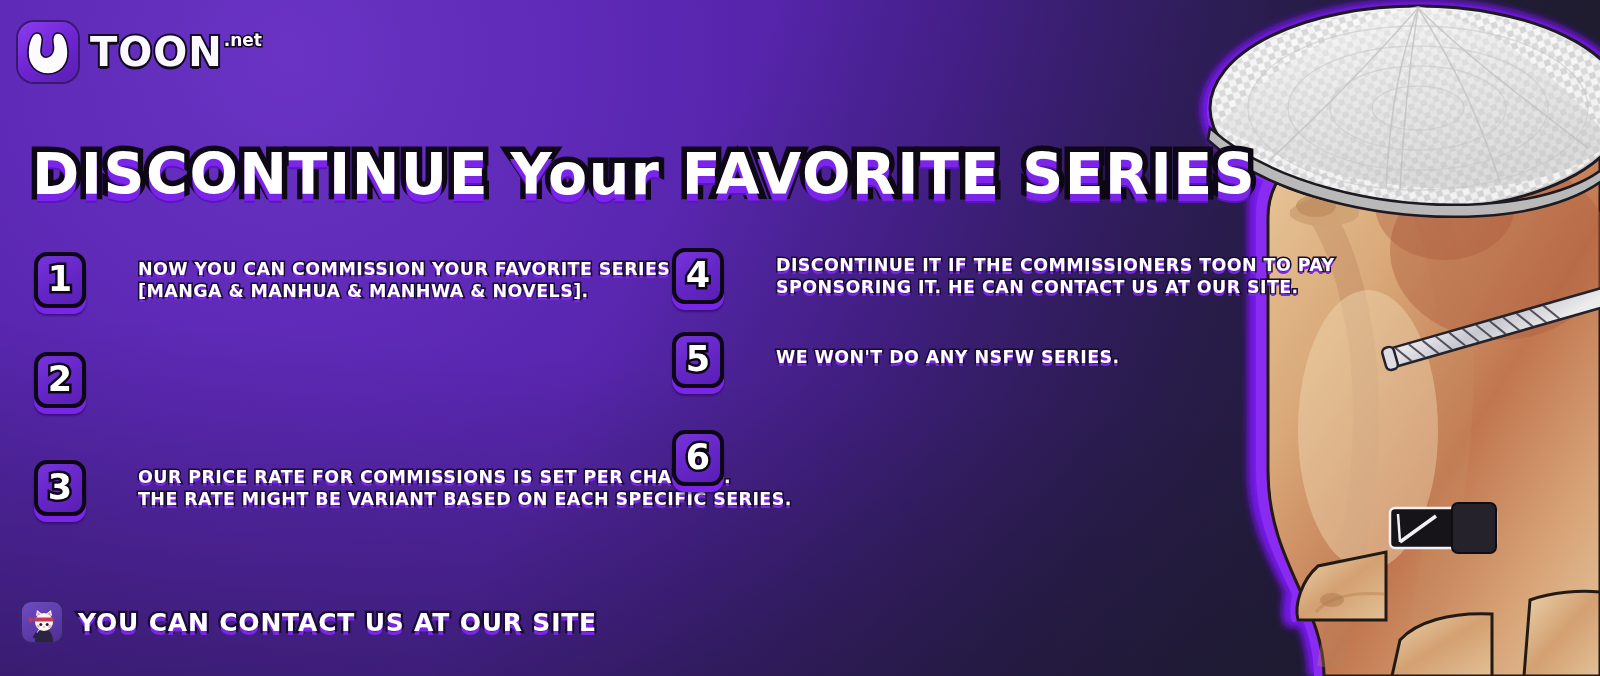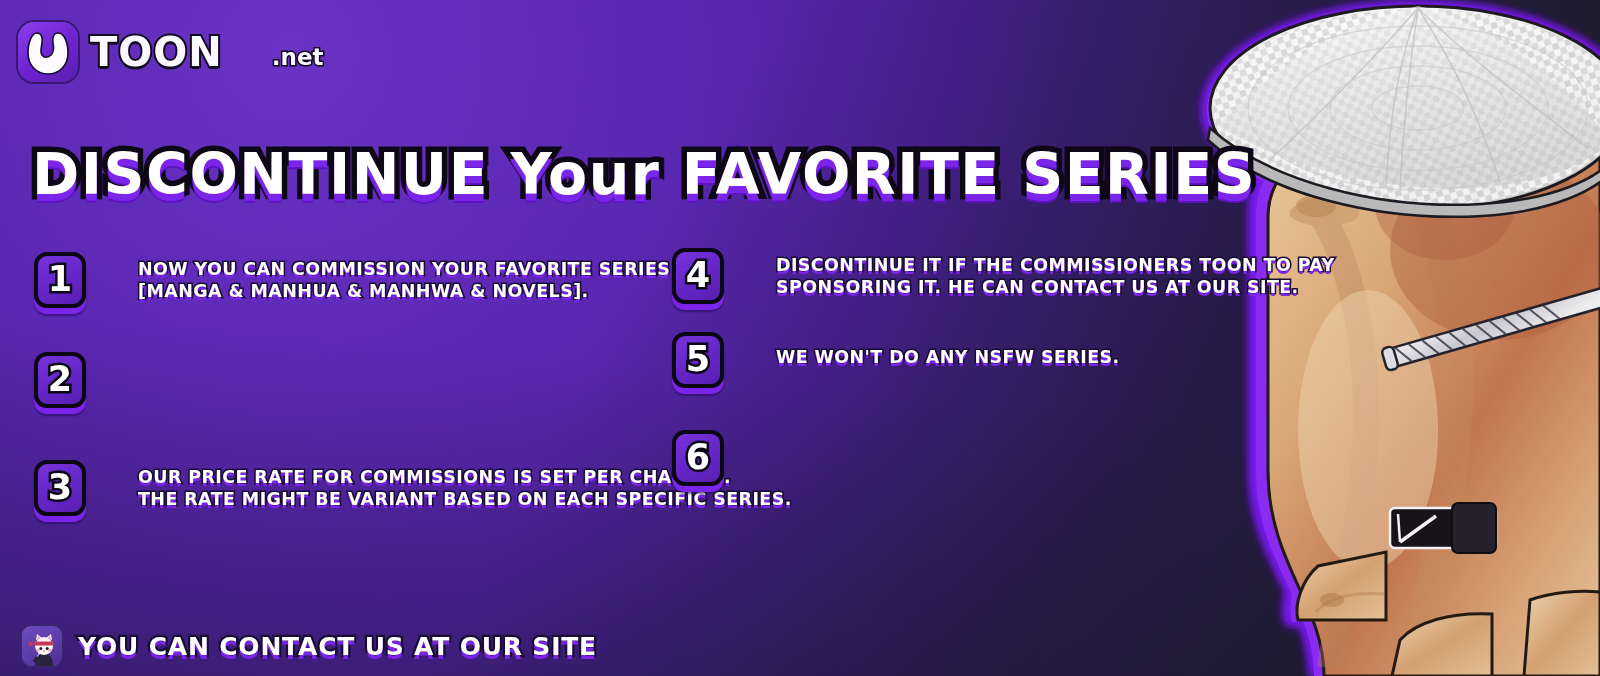--- a/index.html
+++ b/index.html
@@ -36,38 +36,37 @@
   #logo-mark {
     width:60px; height:60px; border-radius:16px;
     background:linear-gradient(145deg,#8b3df0 0%,#6d23cf 55%,#5a1fb0 100%);
     position:relative;
     box-shadow:0 0 0 2px rgba(25,10,50,.55);
   }
   #logo-mark svg { position:absolute; left:0; top:0; }
 
   #logo-word {
     position:relative;
-    display:flex; align-items:flex-end;
+    display:flex; 
     line-height:1;
-    gap:48px;
   }
   .toon-txt {
     font-family:"DejaVu Sans", sans-serif;
     font-weight:700;
     font-size:40px;
     letter-spacing:1px;
     color:#fbf9ff;
     -webkit-text-stroke:4px #120a22;
     paint-order:stroke fill;
     text-shadow:0 3px 0 #120a22;
   }
   .net-txt {
     font-family:"DejaVu Sans", sans-serif;
     font-weight:700;
-    font-size:23px;
+    font-size:17px;
     color:#fbf9ff;
     -webkit-text-stroke:3px #120a22;
     paint-order:stroke fill;
     margin-left:1px;
     margin-bottom:3px;
   }
 
   
   #headline {
     position:absolute; left:32px; top:146px;
@@ -144,21 +143,20 @@
   #item-4 { margin-bottom:28px; }
   #item-5 { margin-bottom:42px; }
   #item-6 .item-text { padding-top:8px; }
   #item-2 .badge, #item-5 .badge { }
 
   
   #contact {
     position:absolute; left:20px; top:600px;
     display:flex; align-items:center; gap:14px;
     z-index:6;
-    margin-top:24px;
   }
   #contact-icon {
     width:44px; height:44px; border-radius:11px;
     background:linear-gradient(150deg,#6f4bc0 0%,#5c3aa8 60%,#4e2f94 100%);
     border:2px solid #3a2470;
     position:relative; overflow:hidden;
     flex:0 0 auto;
   }
   #contact-icon svg { position:absolute; left:0; top:0; }
   #contact-text {

